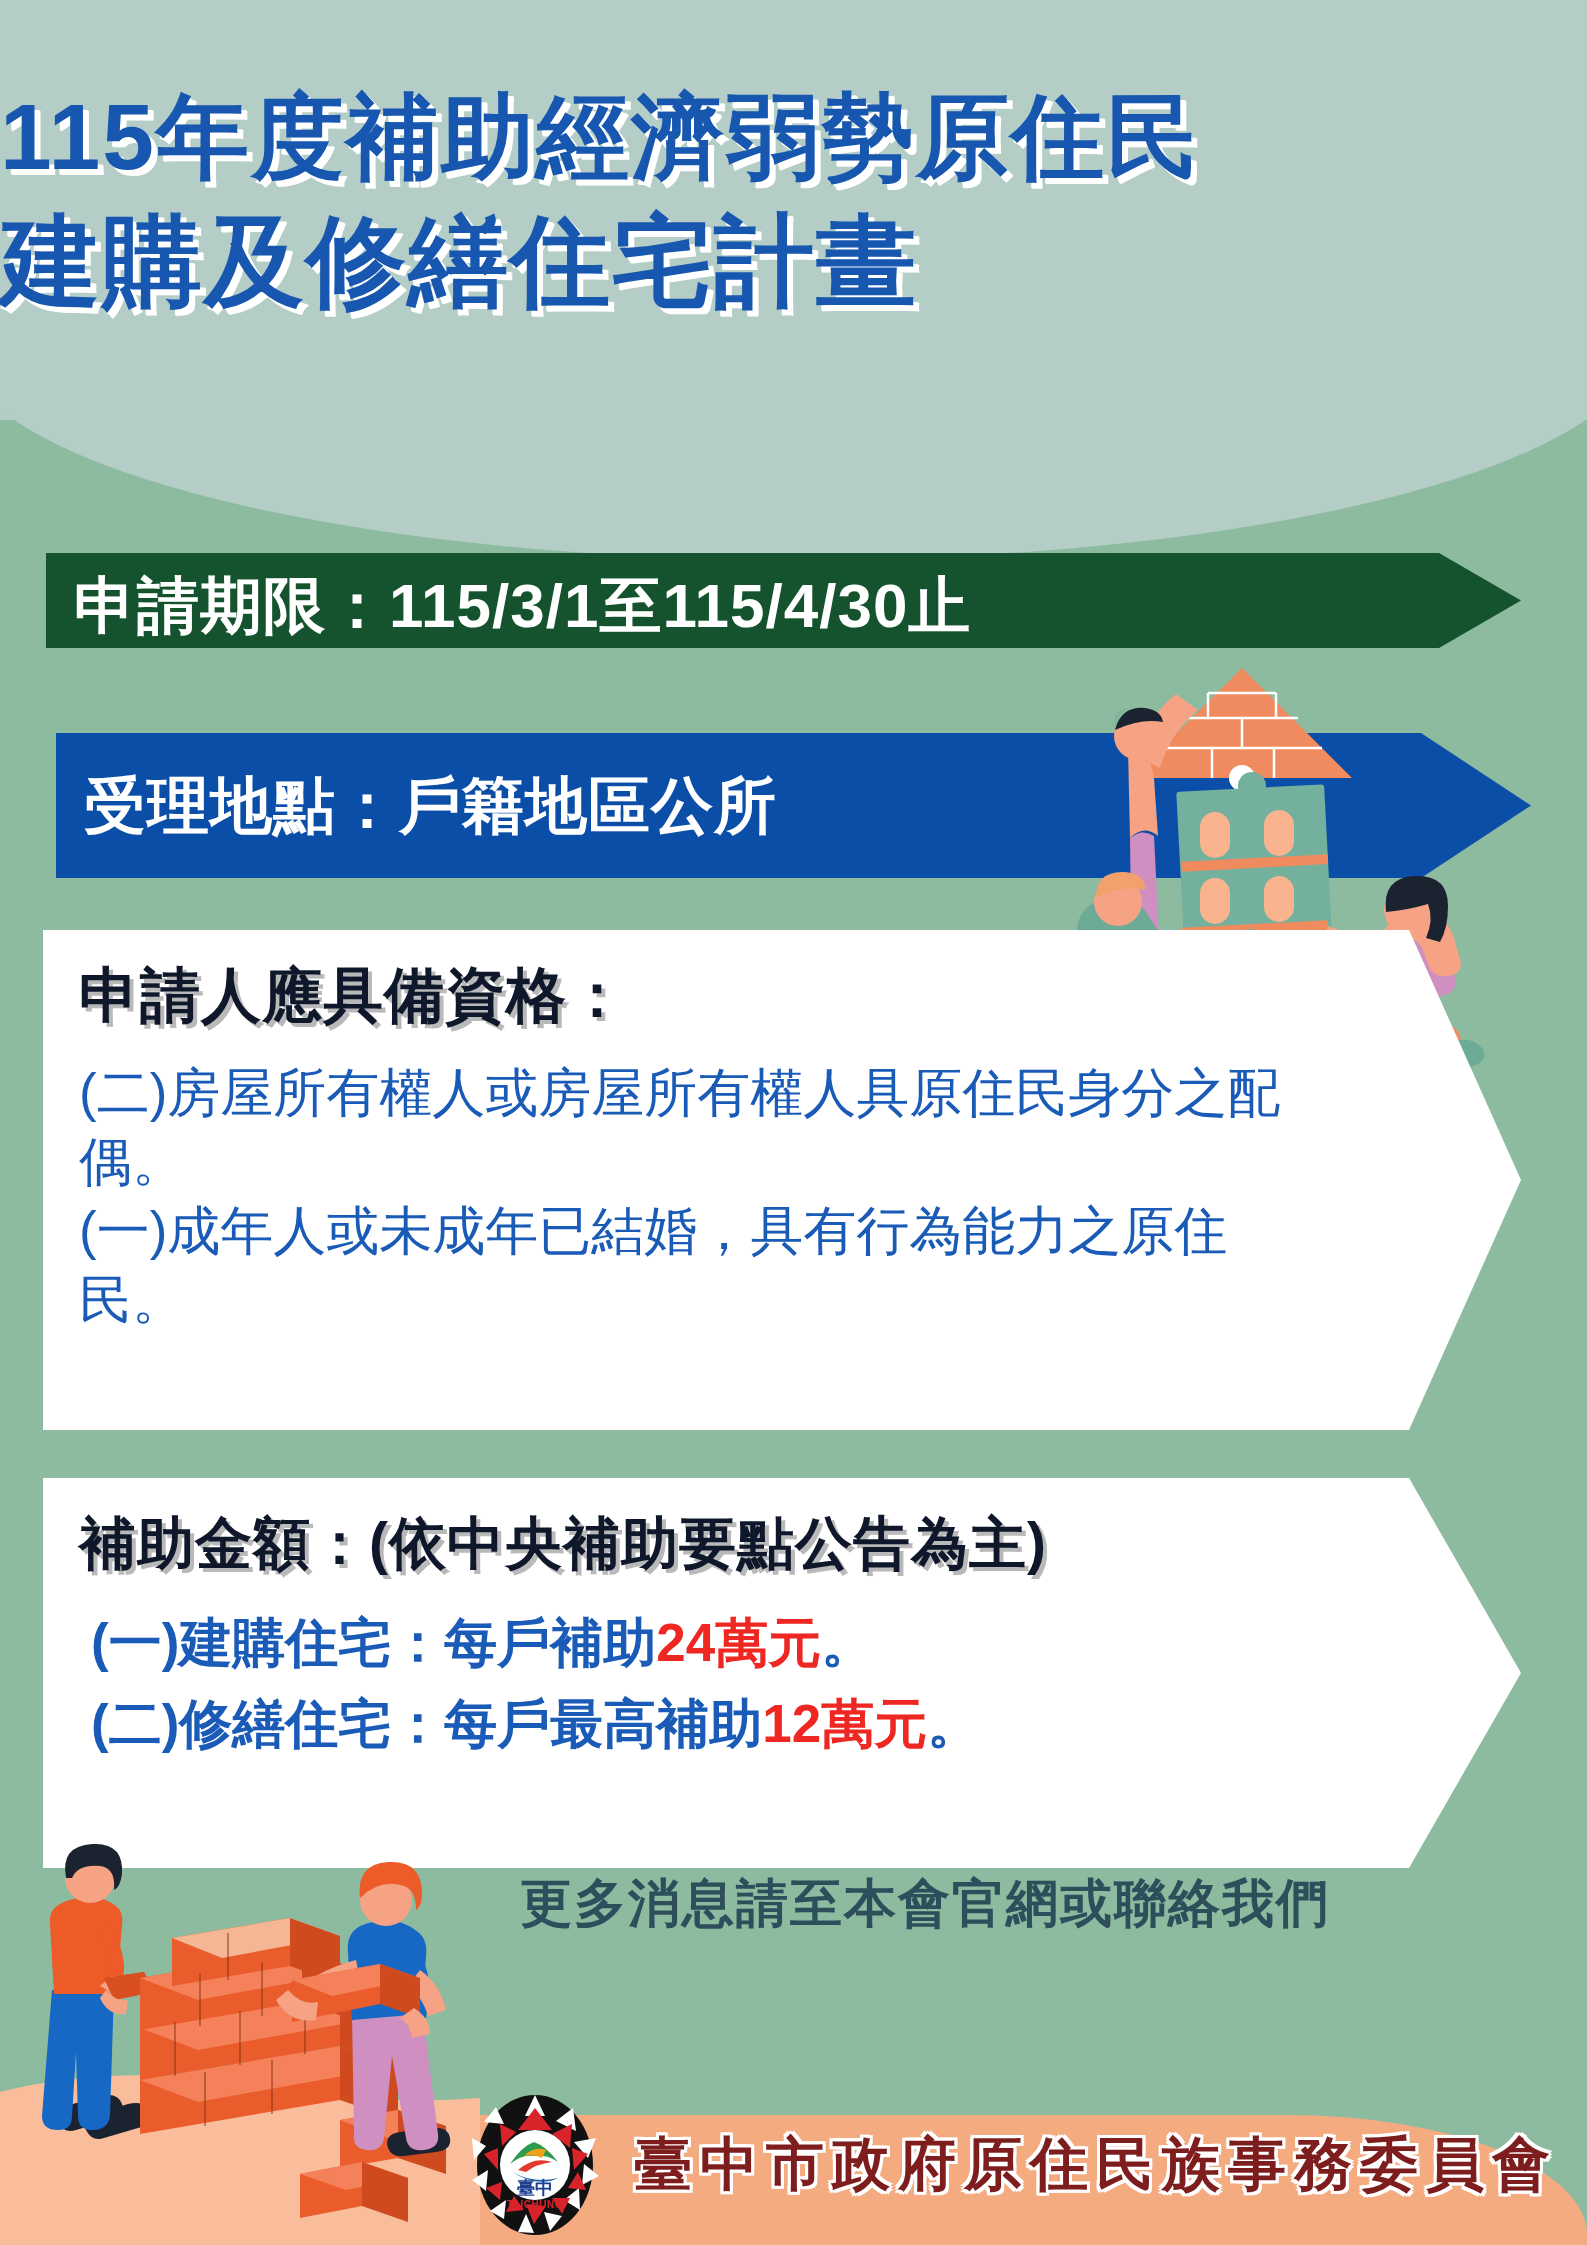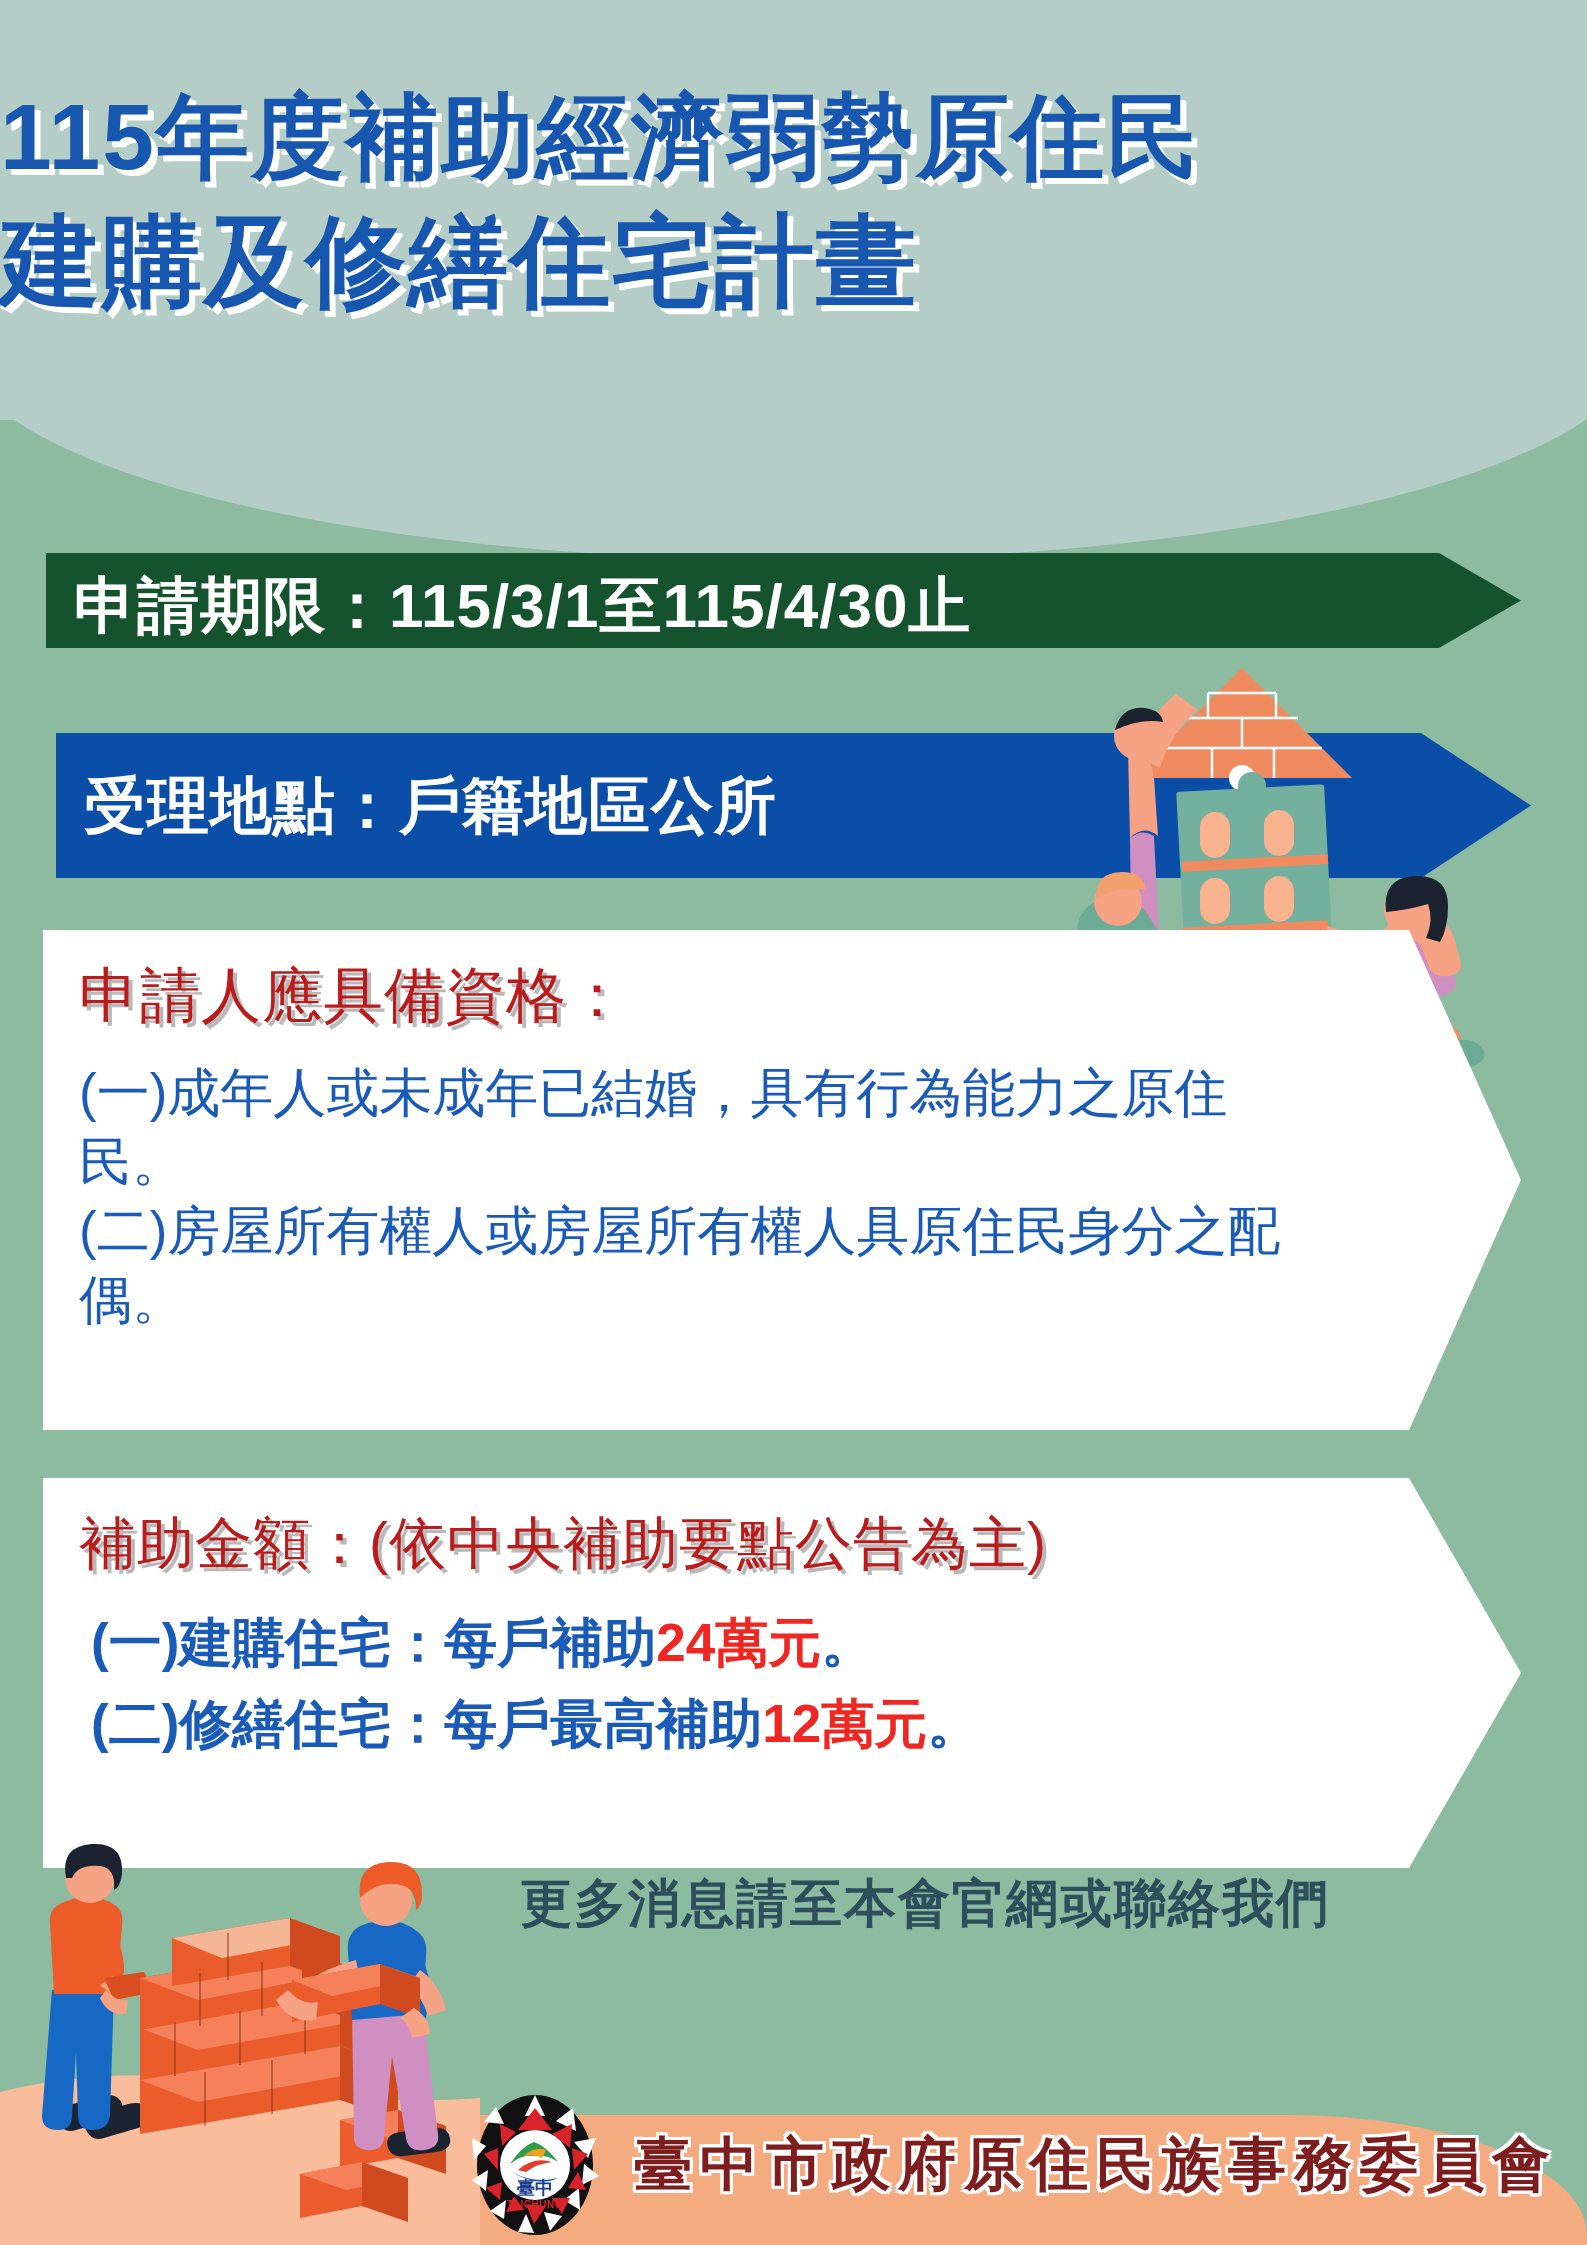--- a/index.html
+++ b/index.html
@@ -59,21 +59,21 @@
 
   
   .panel{
     position:absolute;left:43px;background:#ffffff;
     clip-path:polygon(0 0, calc(100% - 112px) 0, 100% 50%, calc(100% - 112px) 100%, 0 100%);
   }
   .panel-qual{top:930px;width:1478px;height:500px;}
   .panel-amt{top:1478px;width:1478px;height:390px;}
 
   .head-orange{
-    color:#b91c1c;font-weight:normal;font-size:60px;letter-spacing:1px;
+    color:#0f172a;font-weight:bold;font-size:60px;letter-spacing:1px;
     text-shadow:4px 4px 0 rgba(128,128,128,.55);
     white-space:nowrap;
   }
   .body-blue{
     color:#1a5bb8;font-size:53px;line-height:1.30;letter-spacing:0px;
   }
   .body-blue-b{
     color:#1a5bb8;font-size:53px;font-weight:bold;line-height:1.30;
   }
   .red{color:#ee2722;font-weight:bold;}
@@ -197,22 +197,22 @@
       <circle cx="398" cy="250" r="26" fill="#f5a384"></circle>
       <path d="M374 252 q-4 -34 28 -36 q34 -2 34 30 q0 22 -8 36 l-14 -4 q8 -18 2 -34 q-20 6 -42 8 z" fill="#1b2330"></path>
       <path d="M366 296 q-30 2 -56 -10 l6 -20 q26 10 52 10 z" fill="#f5a384"></path>
       <path d="M440 382 q18 -6 28 4 q10 10 -2 18 q-14 8 -28 -2 z" fill="#6cab96"></path>
     </svg>
   </div>
 
   <div class="panel panel-qual">
     <div class="inner">
       <div class="head-orange">申請人應具備資格：</div>
+      <p class="body-blue">(二)房屋所有權人或房屋所有權人具原住民身分之配偶。</p>
       <p class="body-blue">(一)成年人或未成年已結婚，具有行為能力之原住民。</p>
-      <p class="body-blue">(二)房屋所有權人或房屋所有權人具原住民身分之配偶。</p>
     </div>
   </div>
 
   <div class="panel panel-amt">
     <div class="inner">
       <div class="head-orange">補助金額：(依中央補助要點公告為主)</div>
       <p class="body-blue-b">
         <span>(一)建購住宅：每戶補助</span><span class="red">24萬元</span><span>。</span>
       </p>
       <p class="body-blue-b">

